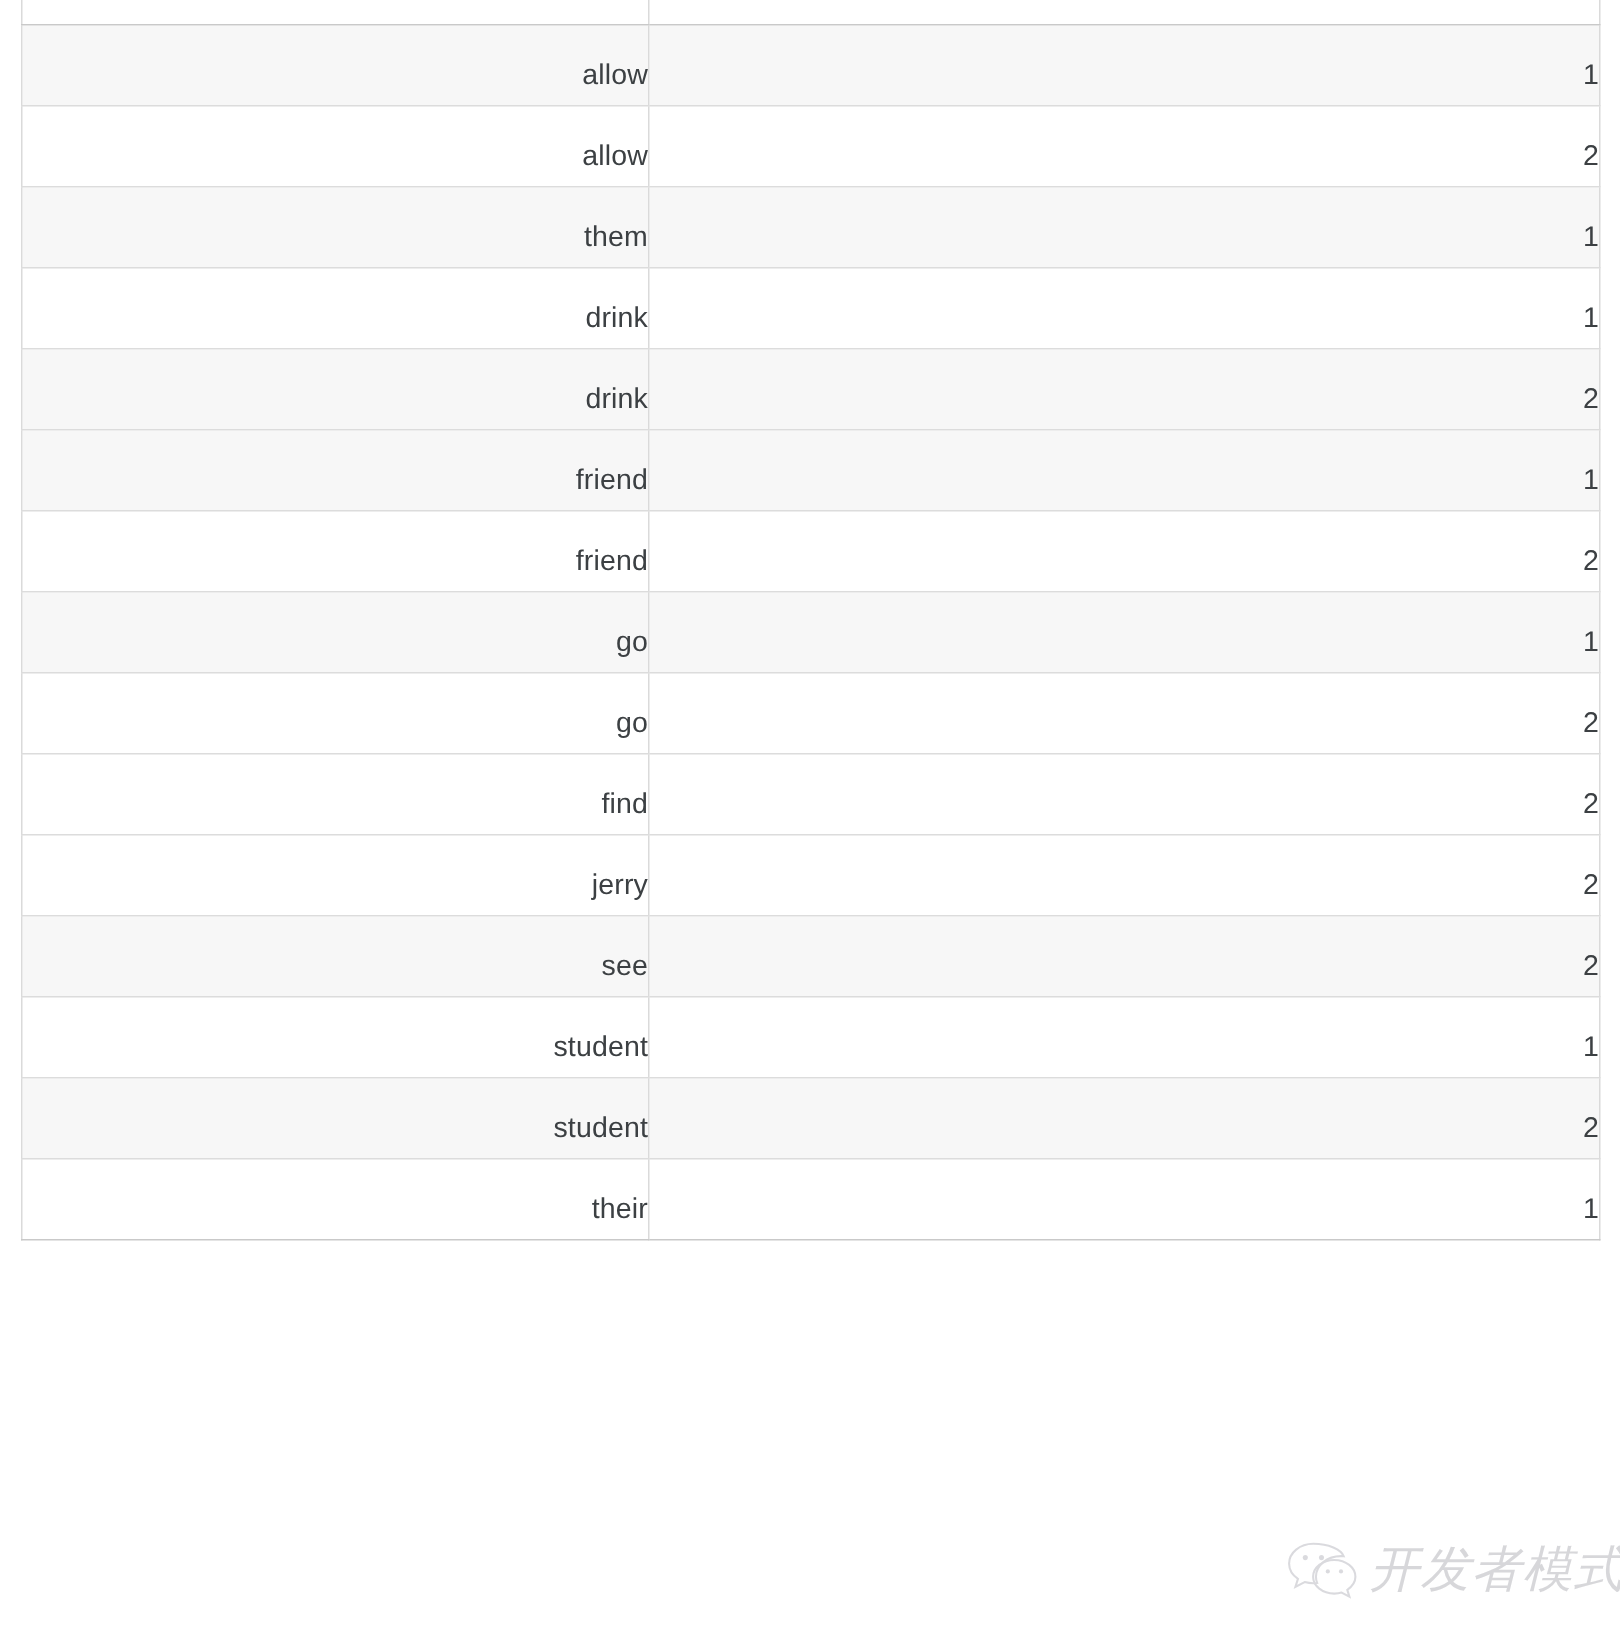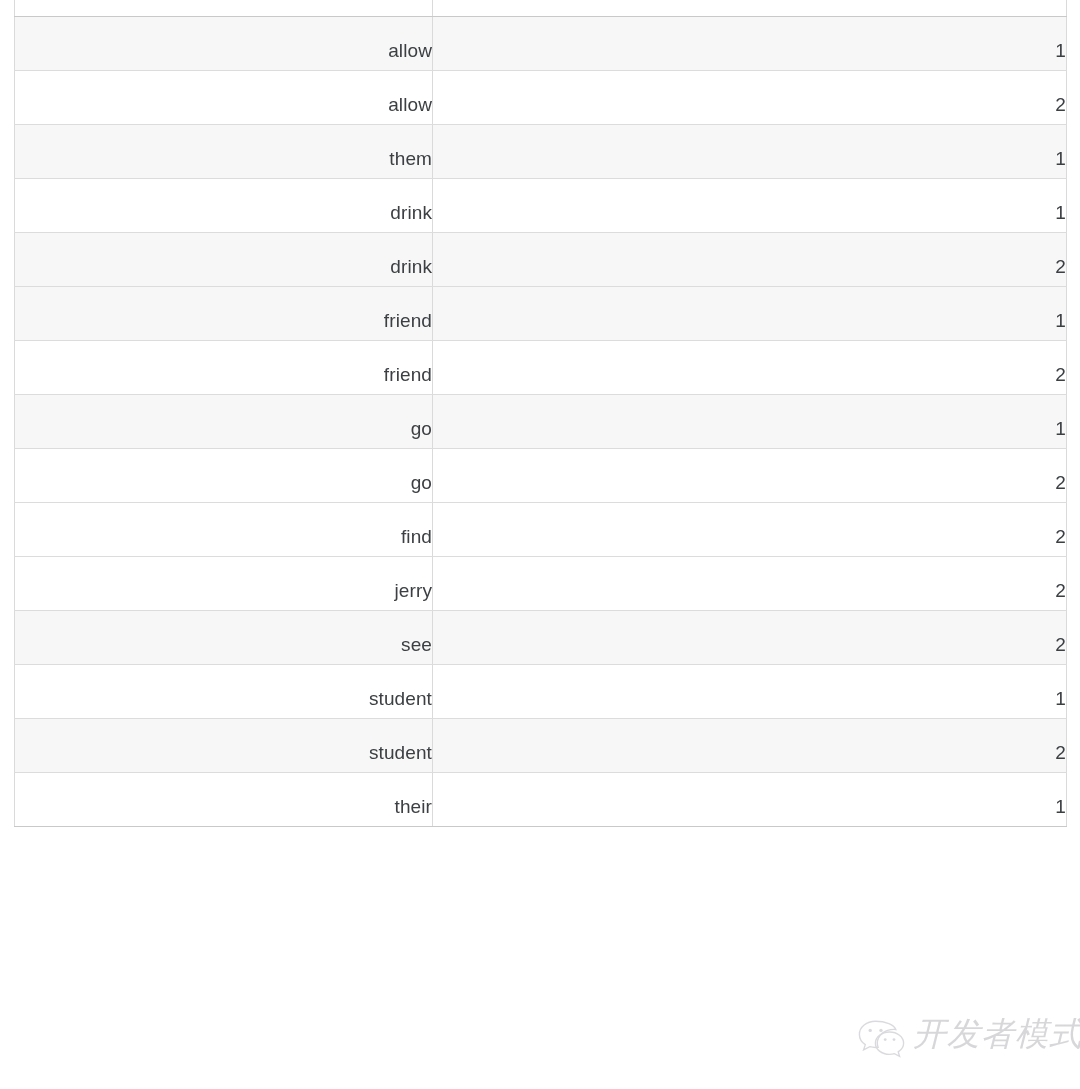--- a/index.html
+++ b/index.html
@@ -80,20 +80,21 @@
   }
 
   
   .watermark {
     position: absolute;
     left: 855px;
     top: 1018px;
     width: 215px;
     height: 58px;
     display: flex;
+    align-items: center;
     gap: 6px;
     pointer-events: none;
     opacity: 0.72;
   }
   .watermark .wm-logo {
     width: 52px;
     height: 42px;
     flex: 0 0 52px;
     position: relative;
   }

